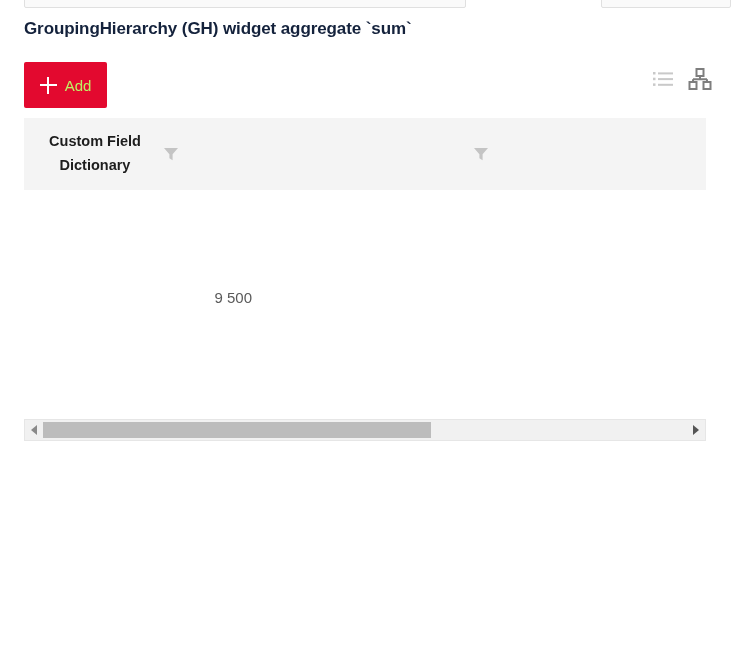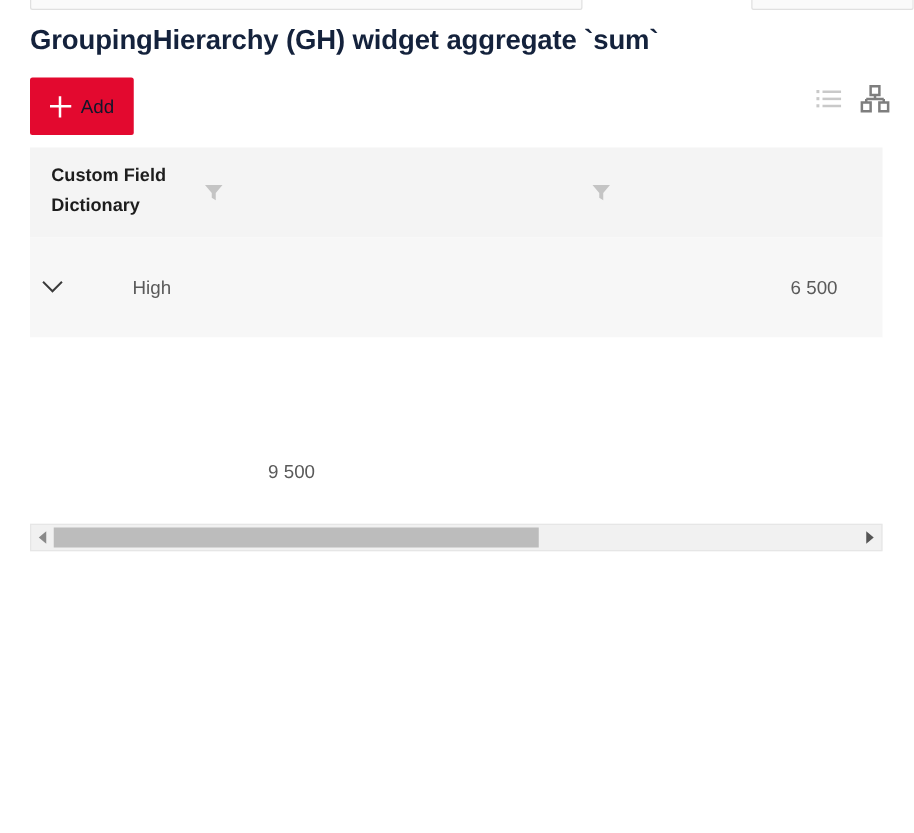--- a/index.html
+++ b/index.html
@@ -35,21 +35,21 @@
     box-sizing: border-box;
   }
   .top-cut-box.one { left: 24px;  width: 442px; }
   .top-cut-box.two { left: 601px; width: 130px; }
 
   
   .page-title {
     position: absolute;
     left: 24px;
     top: 19px;
-    font-size: 22px;
+    font-size: 17px;
     font-weight: bold;
     letter-spacing: -0.1px;
     color: #14223c;
     white-space: nowrap;
   }
 
   
   .toolbar {
     position: absolute;
     left: 0;
@@ -59,21 +59,21 @@
   }
   .add-button {
     position: absolute;
     left: 24px;
     top: 0;
     width: 83px;
     height: 46px;
     background: #e3092f;
     border: none;
     border-radius: 2px;
-    color: #0f172a;
+    color: #bef264;
     font-family: "Liberation Sans", sans-serif;
     font-size: 15px;
     display: flex;
     align-items: center;
     justify-content: center;
     gap: 8px;
     cursor: pointer;
     padding: 0;
   }
   .plus-icon {
@@ -139,21 +139,21 @@
     height: 100%;
   }
   .header-cell.a { padding-left: 17px; }
   .header-cell.b { padding-left: 17px; }
   .header-title {
     font-size: 14.5px;
     font-weight: bold;
     color: #1d1d1d;
     line-height: 1.65;
   }
-  .header-title.wrap { width: 108px; }
+  .header-title.wrap { width: 108px; text-align: center; }
   .filter-icon {
     margin-left: 13px;
     flex: none;
     display: block;
   }
 
   .grid-row {
     display: flex;
     align-items: center;
     position: relative;
@@ -295,33 +295,20 @@
         <path d="M2 3 H16 L10.6 9.3 V15.2 L7.4 13.2 V9.3 Z" fill="#c4c4c4"></path>
       </svg>
     </div>
     <div class="col-b header-cell b">
       <svg class="filter-icon" width="18" height="18" viewBox="0 0 18 18">
         <path d="M2 3 H16 L10.6 9.3 V15.2 L7.4 13.2 V9.3 Z" fill="#c4c4c4"></path>
       </svg>
     </div>
   </div>
 
-  <div class="grid-row r1">
-    <div class="cell-a">
-      <button class="chevron-btn">
-        <svg width="18" height="12" viewBox="0 0 18 12">
-          <path d="M2 2 L9 9 L16 2" fill="none" stroke="#3b3b3b" stroke-width="1.6" stroke-linecap="square"></path>
-        </svg>
-      </button>
-      <span class="group-label">High</span>
-    </div>
-    <div class="cell-b">
-      <span class="cell-value">6 500</span>
-    </div>
-  </div>
 
   <div class="grid-row r2">
     <div class="cell-a">
       <span class="chevron-spacer"></span>
       <span class="group-label"></span>
     </div>
     <div class="cell-b">
       <span class="cell-value">7 500</span>
     </div>
   </div>

